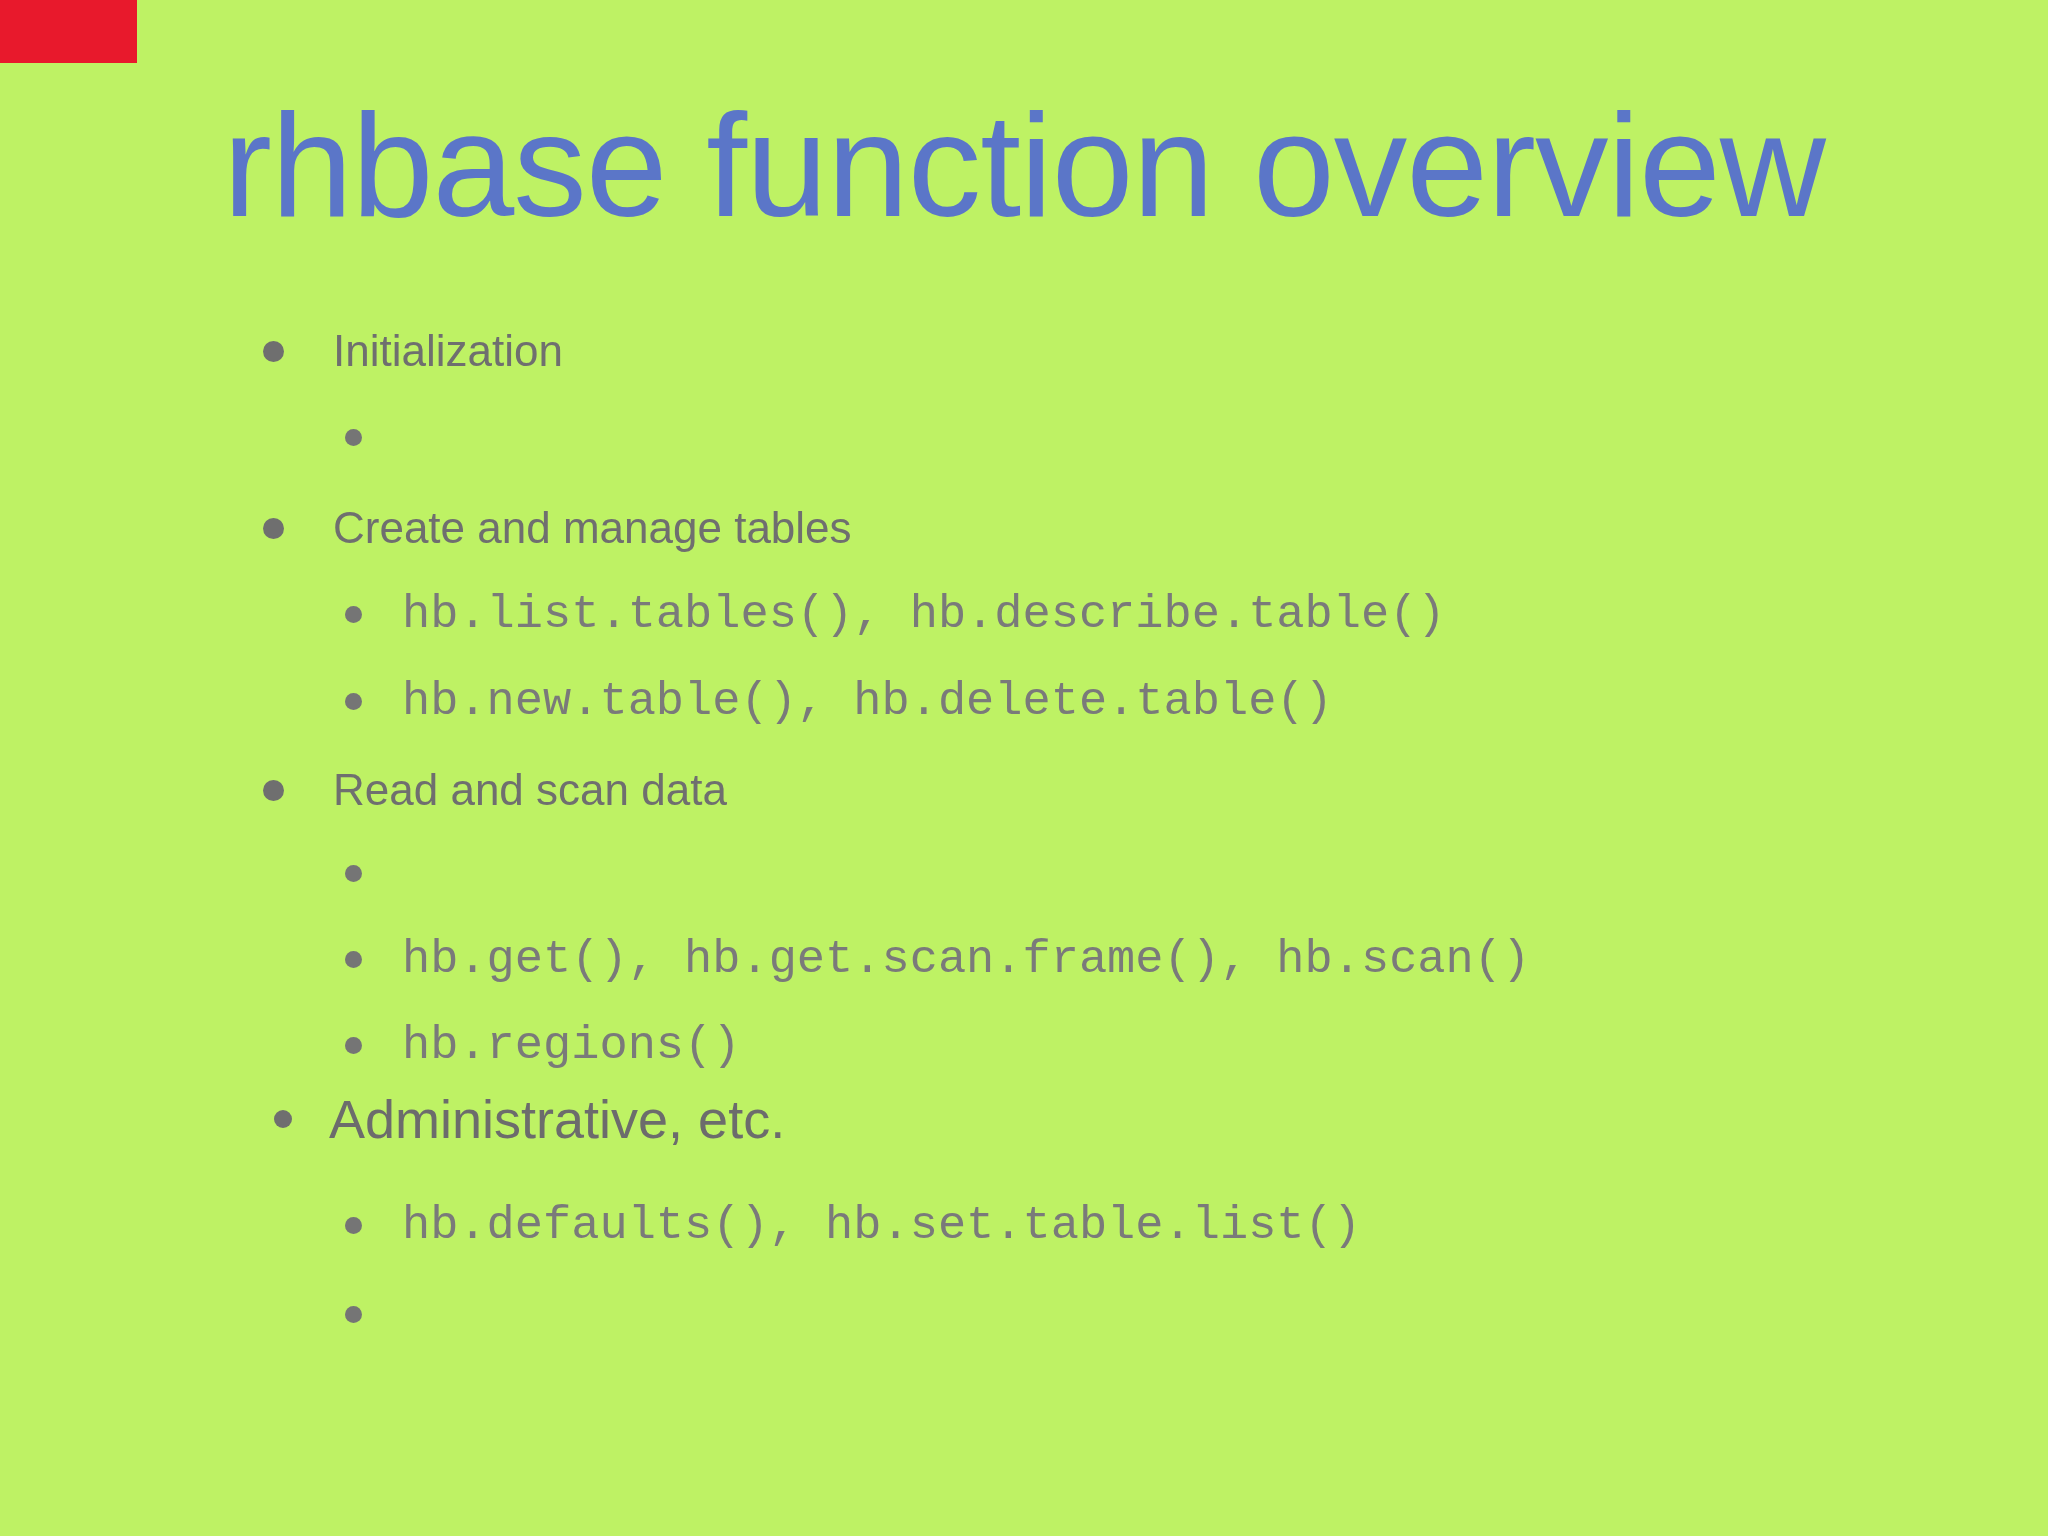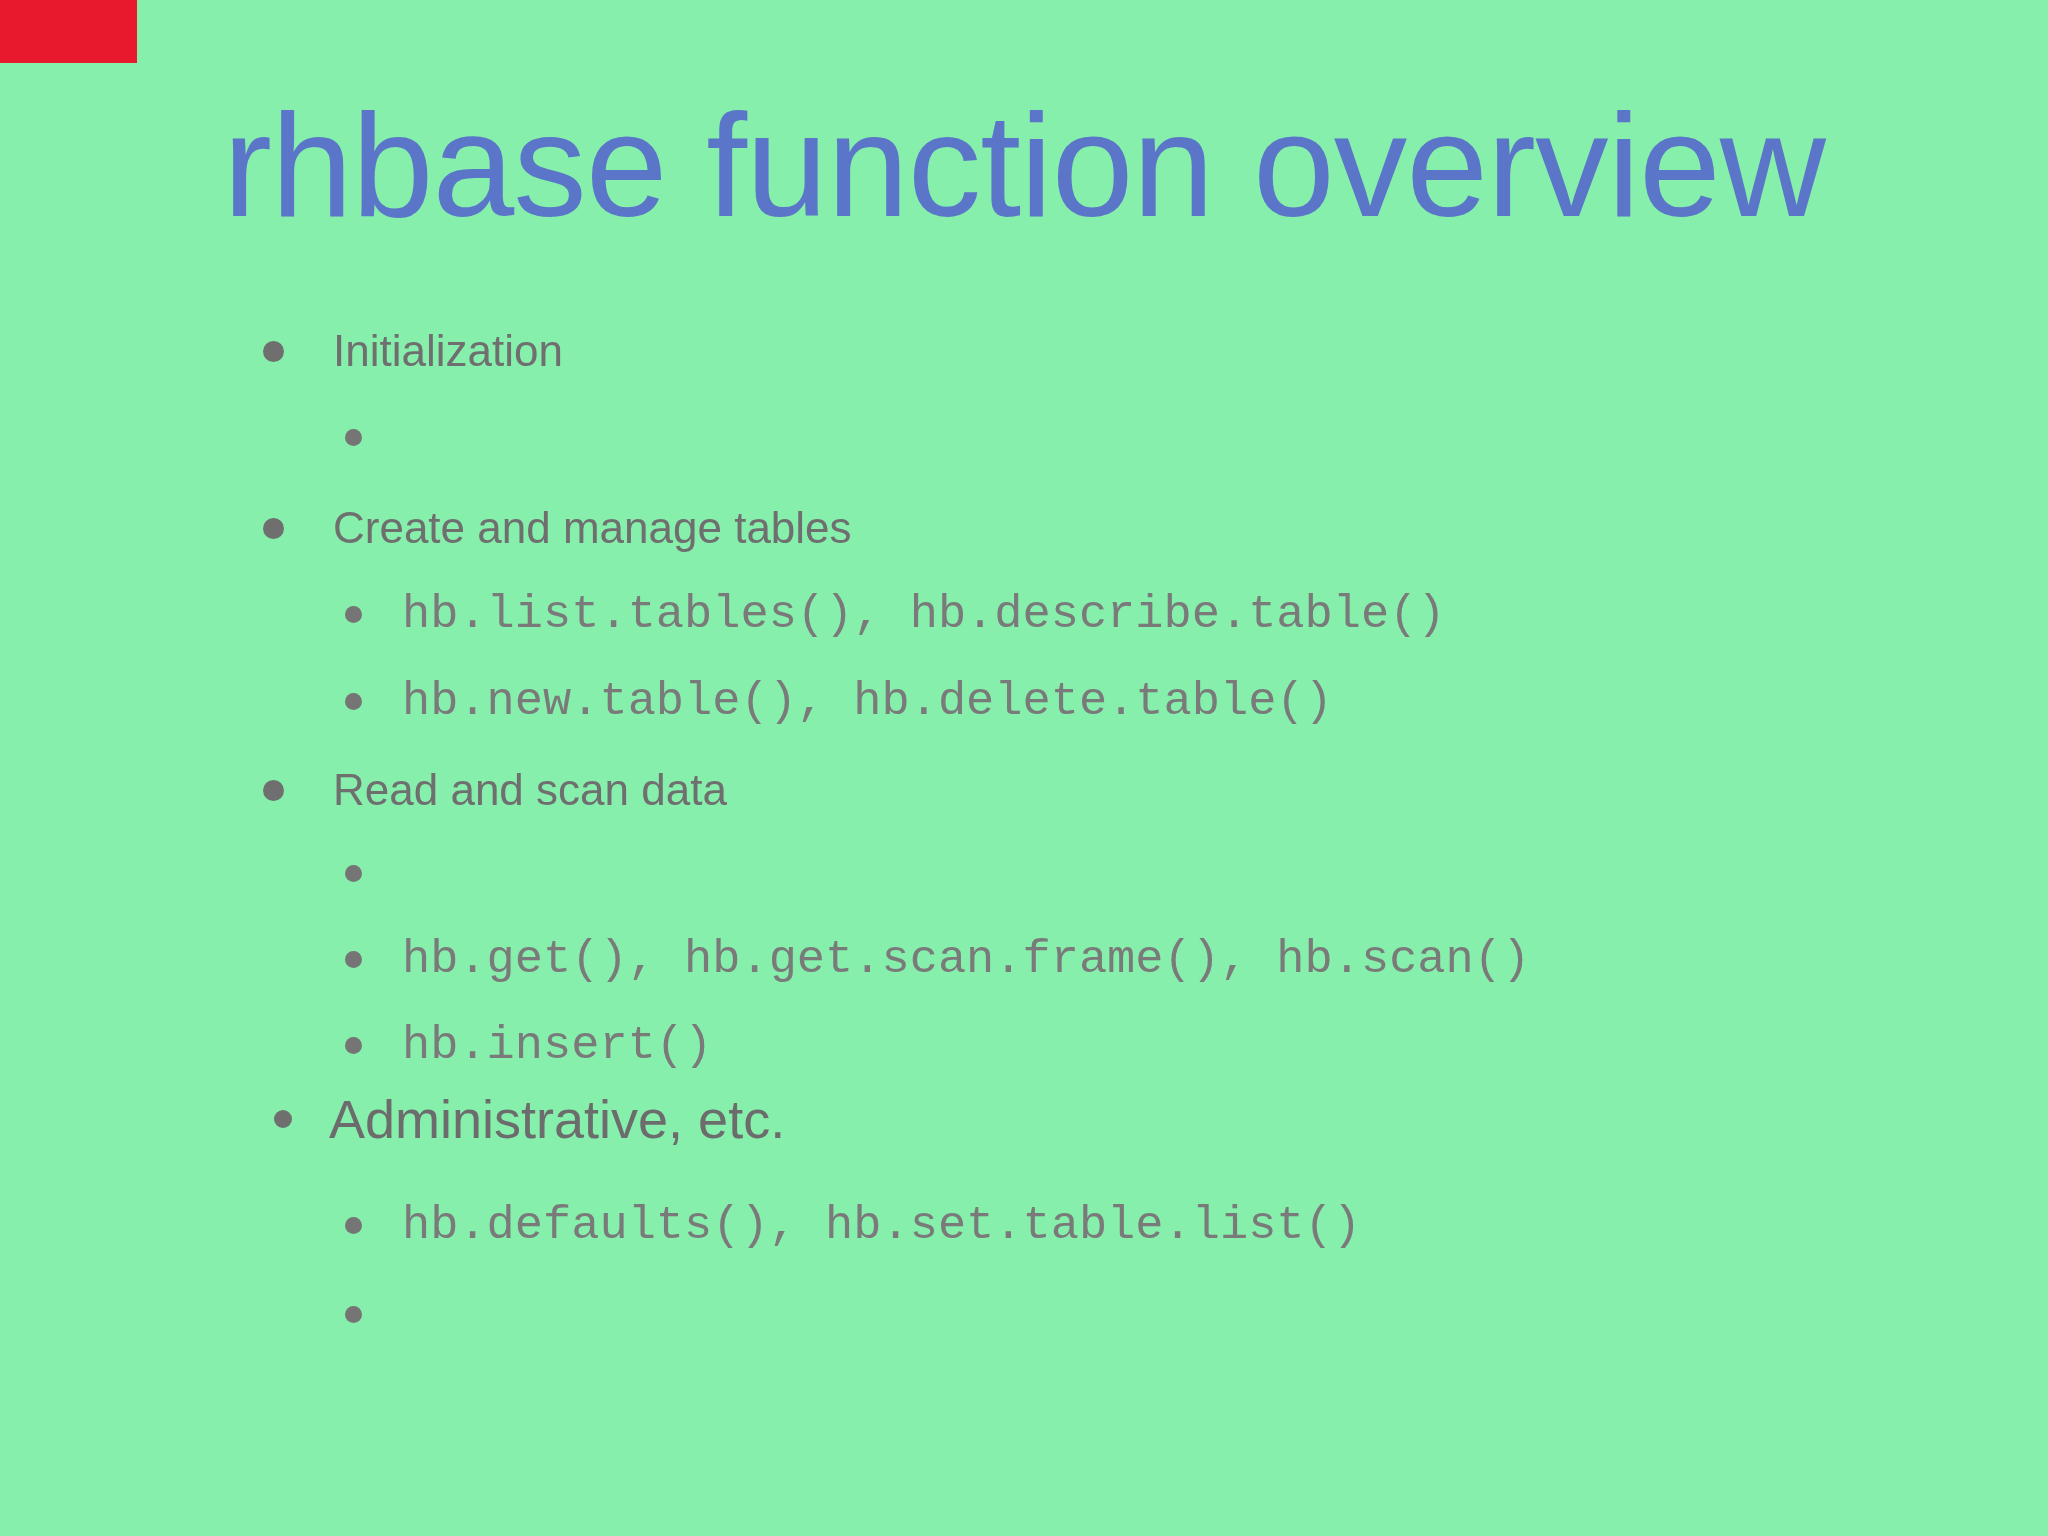--- a/index.html
+++ b/index.html
@@ -2,21 +2,21 @@
 <html><head>
 <meta charset="utf-8">
 <style>
   html,body{margin:0;padding:0;}
   body{
     width:2048px;height:1536px;
     background:#ffffff;
     font-family:"Liberation Sans", sans-serif;
     overflow:hidden;
   }
-  .slide{position:relative;width:2048px;height:1536px;background:#86efac;}
+  .slide{position:relative;width:2048px;height:1536px;background:#bef264;}
 
   .red-marker{
     position:absolute;left:0;top:0;
     width:137px;height:63px;
     background:#e8192c;
   }
 
   .title{
     position:absolute;
     left:0;top:92px;
@@ -102,21 +102,21 @@
     </div>
     <div class="row l2" style="top:829px">
       <span class="dot"></span>
     </div>
     <div class="row l2" style="top:915px">
       <span class="dot"></span>
       <span>hb.get(), hb.get.scan.frame(), hb.scan()</span>
     </div>
     <div class="row l2" style="top:1001px">
       <span class="dot"></span>
-      <span>hb.insert()</span>
+      <span>hb.regions()</span>
     </div>
 
     <div class="row l1 big" style="top:1075px">
       <span class="dot"></span>
       <span>Administrative, etc.</span>
     </div>
     <div class="row l2" style="top:1181px">
       <span class="dot"></span>
       <span>hb.defaults(), hb.set.table.list()</span>
     </div>

